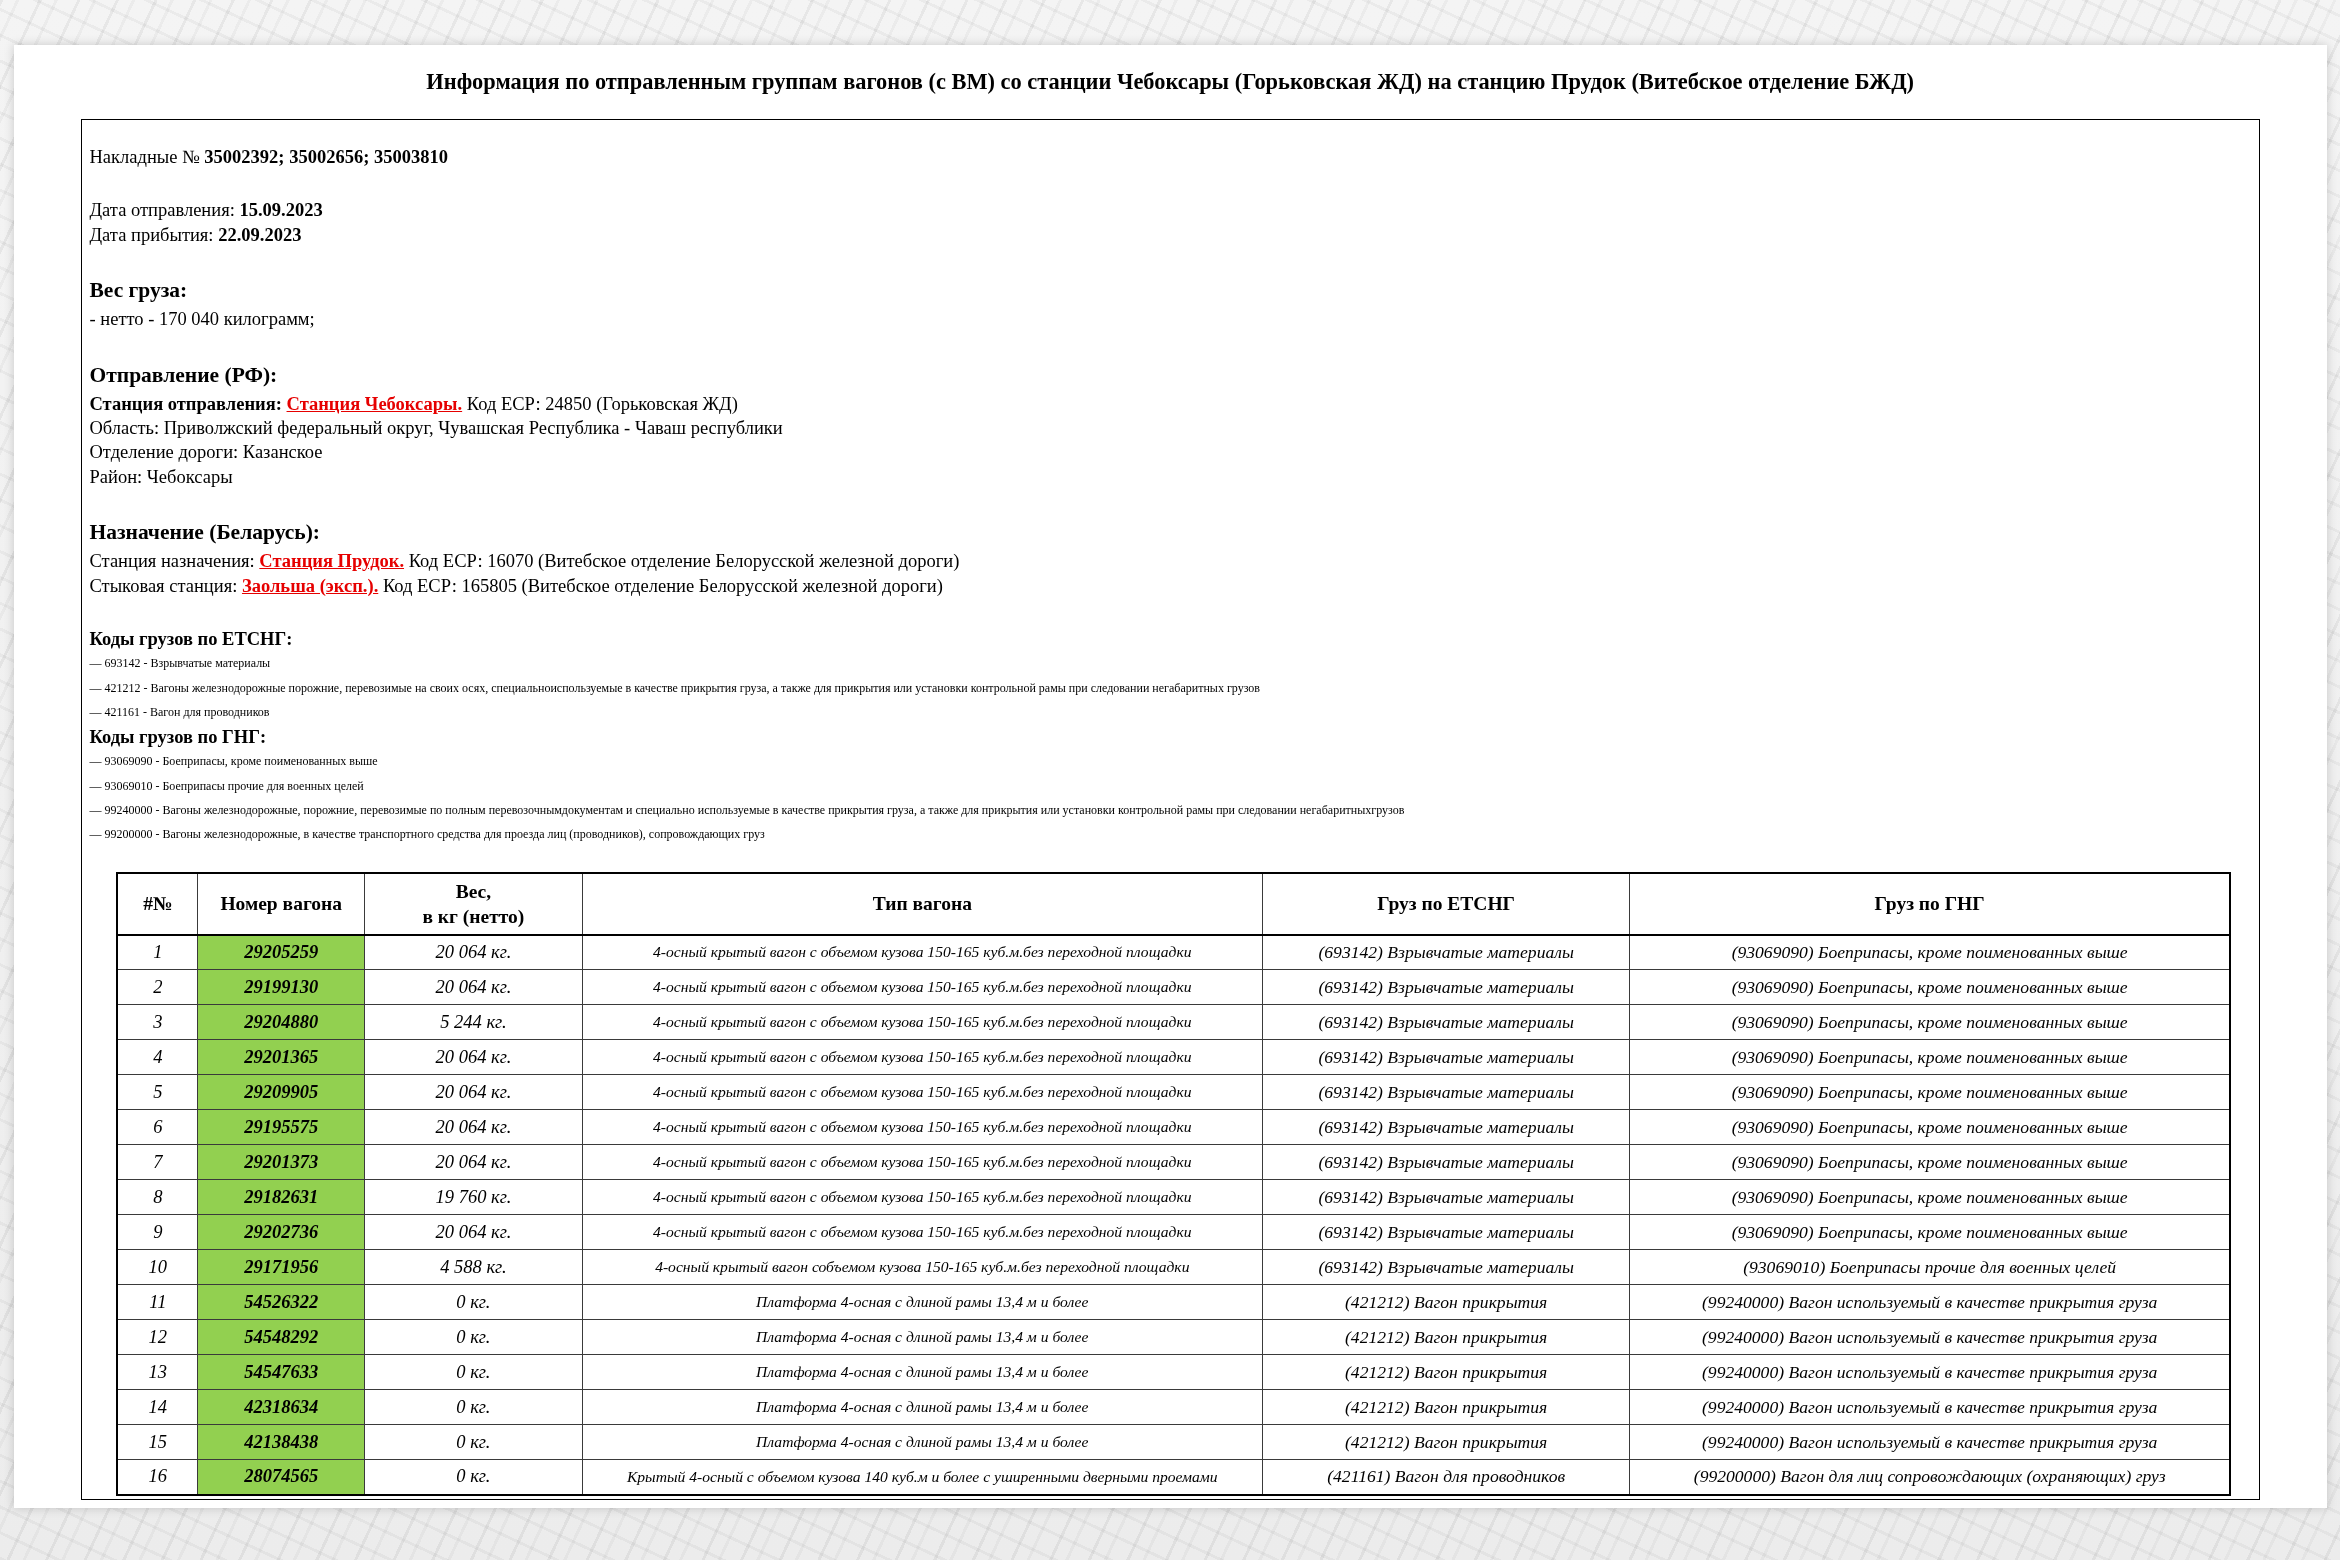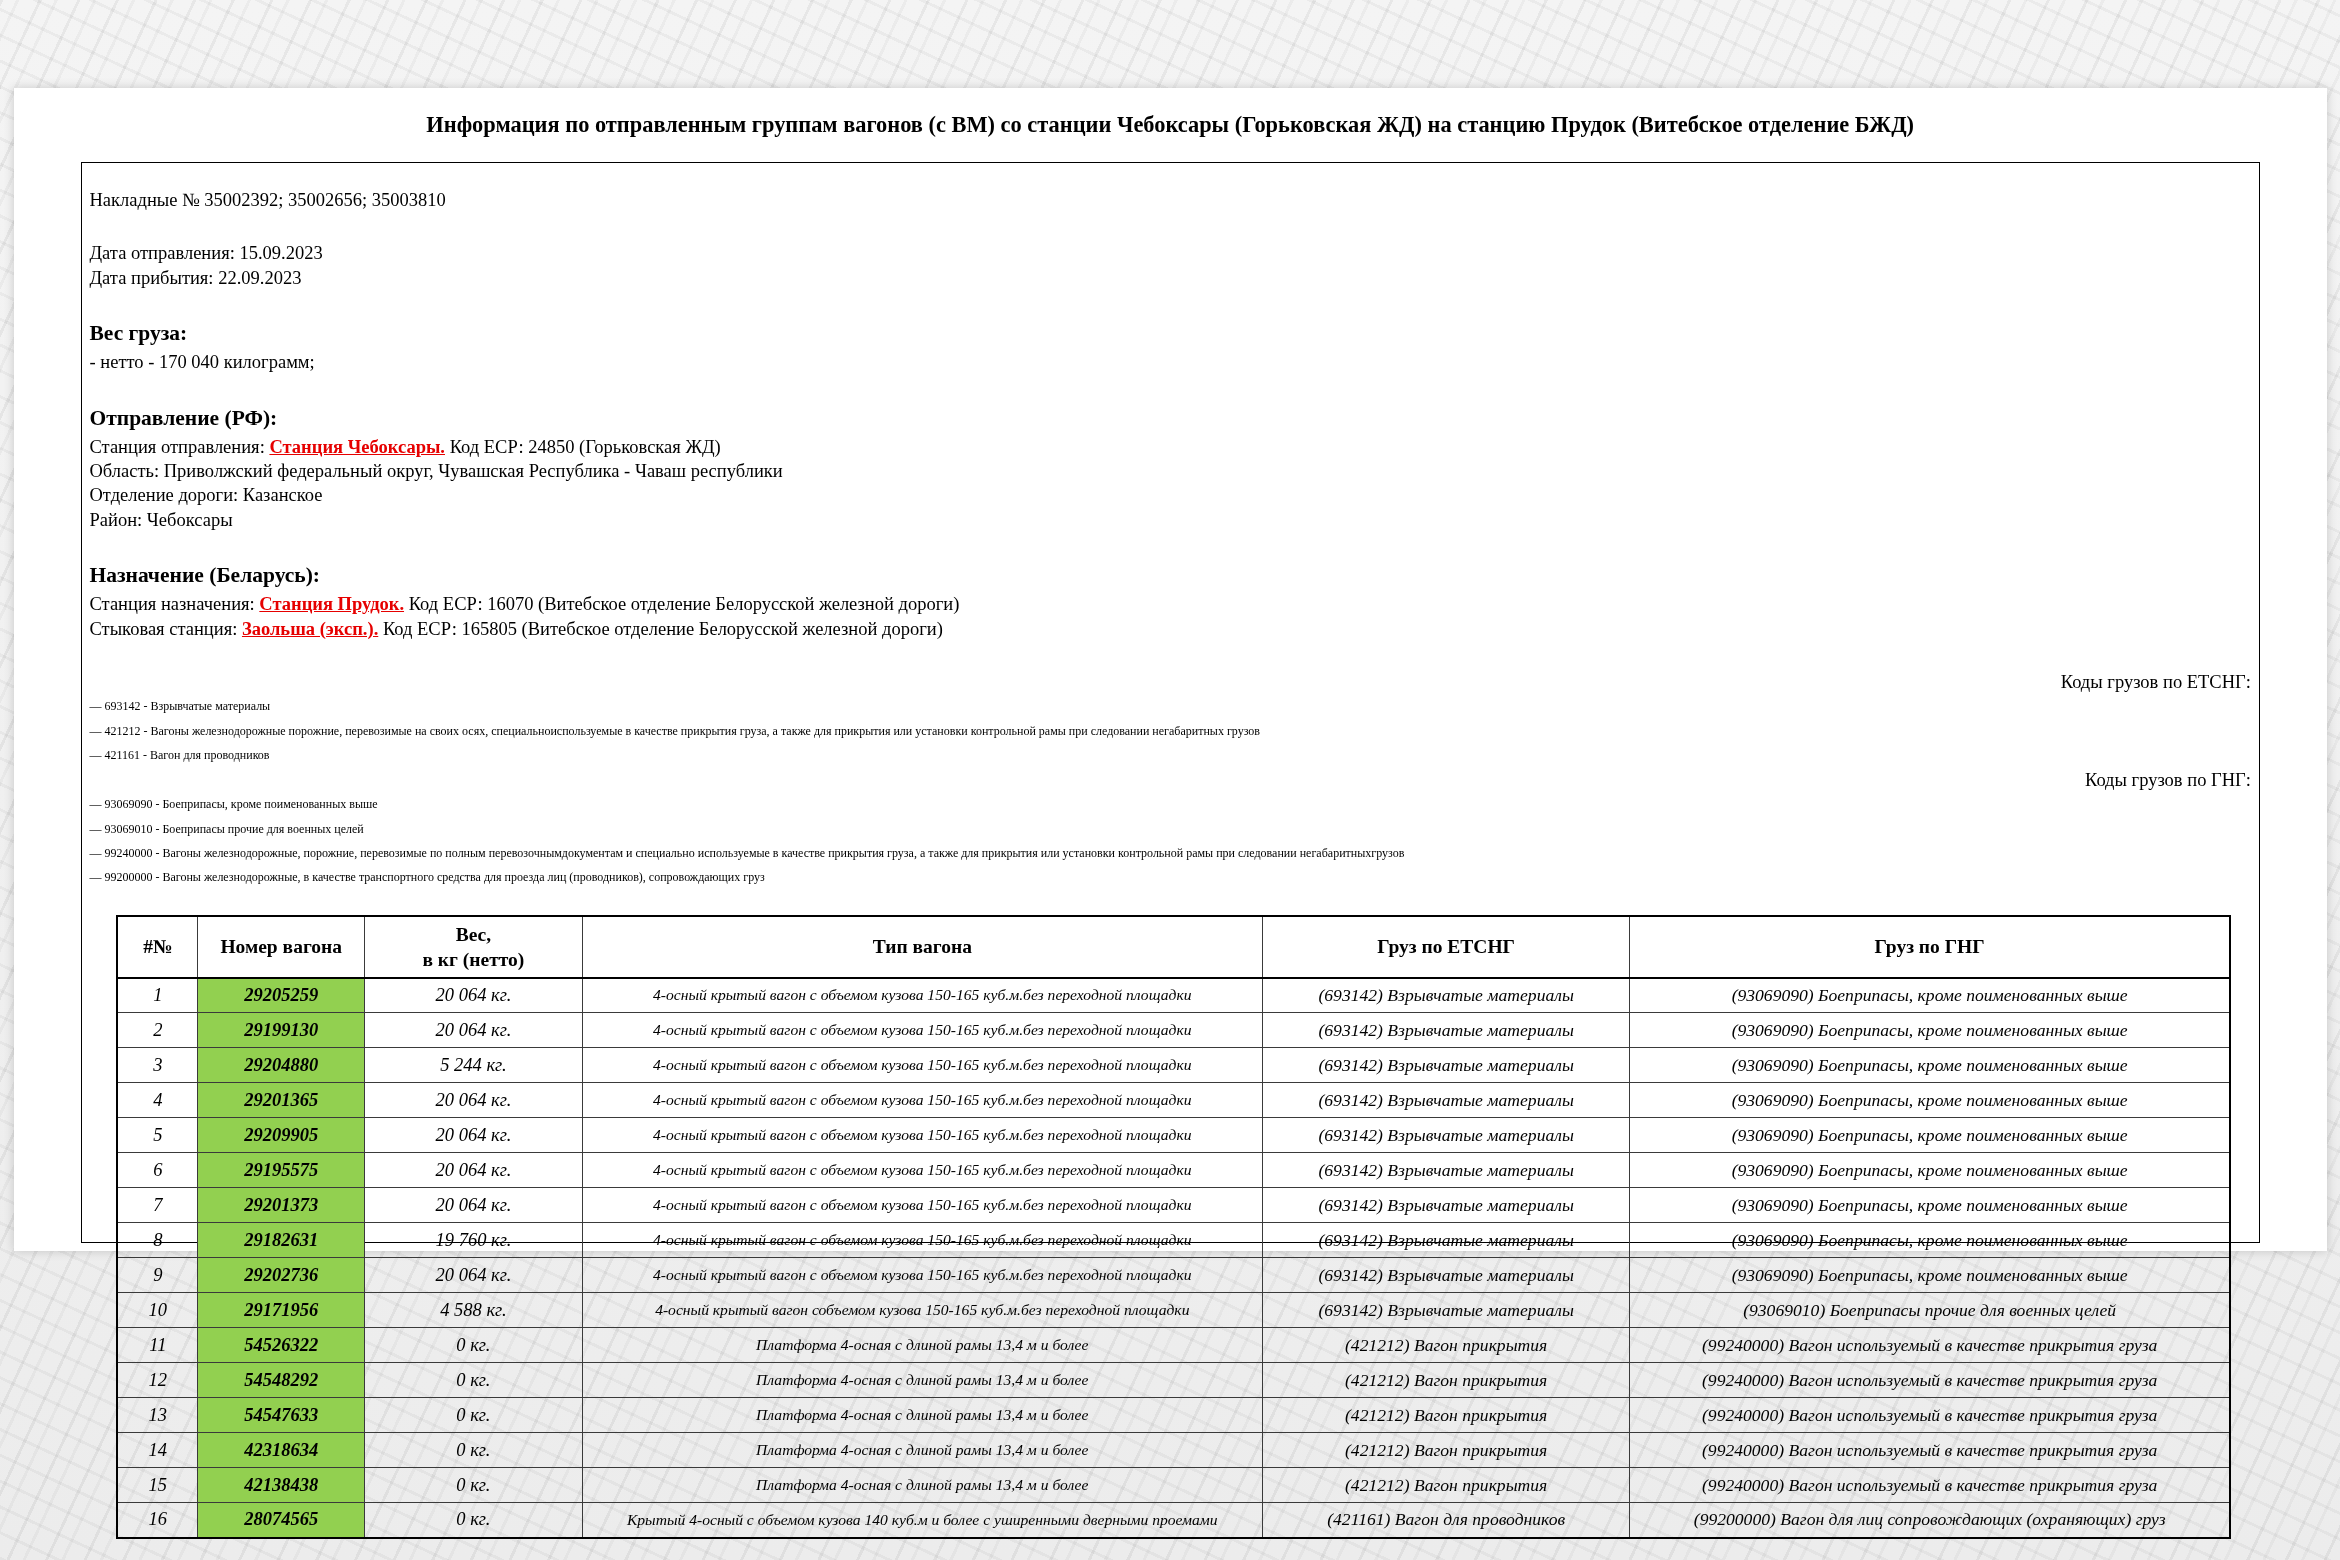--- a/index.html
+++ b/index.html
@@ -14,35 +14,35 @@
   }
   
   .bg{
     position:absolute;inset:0;
     background:
       repeating-linear-gradient(115deg, rgba(0,0,0,0.055) 0 2.9px, rgba(0,0,0,0) 2.9px 14.6px, rgba(0,0,0,0.035) 14.6px 17.6px, rgba(0,0,0,0) 17.6px 35px),
       repeating-linear-gradient(25deg, rgba(0,0,0,0.04) 0 2.9px, rgba(0,0,0,0) 2.9px 23.4px),
       linear-gradient(#f4f4f4,#ececec);
   }
   .page{
-    position:absolute;left:13.7px;top:45px;width:2313px;height:1163px;
-    background:#ffffff;box-shadow:0 0 9.8px rgba(0,0,0,0.18);margin-top:43px;
+    position:absolute;left:13.7px;top:45px;width:2313px;height:1463px;
+    background:#ffffff;box-shadow:0 0 9.8px rgba(0,0,0,0.18);
   }
   .doc-title{
     margin-top:23.4px;text-align:center;font-weight:bold;font-size:22.4px;line-height:27px;
   }
   .content-box{
     position:absolute;left:67px;right:67px;top:74px;bottom:7.8px;
     border:1px solid #000;
     padding:25px 7.8px 9.8px 7.8px;
   }
   .line{margin:0;font-size:18.5px;line-height:24.4px;}
   .gap-top{margin-top:29px;}
   .h3{font-size:21.5px;line-height:29px;font-weight:bold;margin:29px 0 2px 0;}
-  .b{font-weight:normal;text-align:right;}
+  .b{font-weight:bold;}
   .i{}
   .station-link{
     color:var(--red);font-weight:bold;text-decoration:underline;cursor:pointer;text-align:right;
   }
   .code-line{font-size:12px;line-height:24.4px;}
   
   table.wagons{
     width:calc(100% - 47px);
     margin:25px 19.5px 0 27px;
     border-collapse:collapse;

